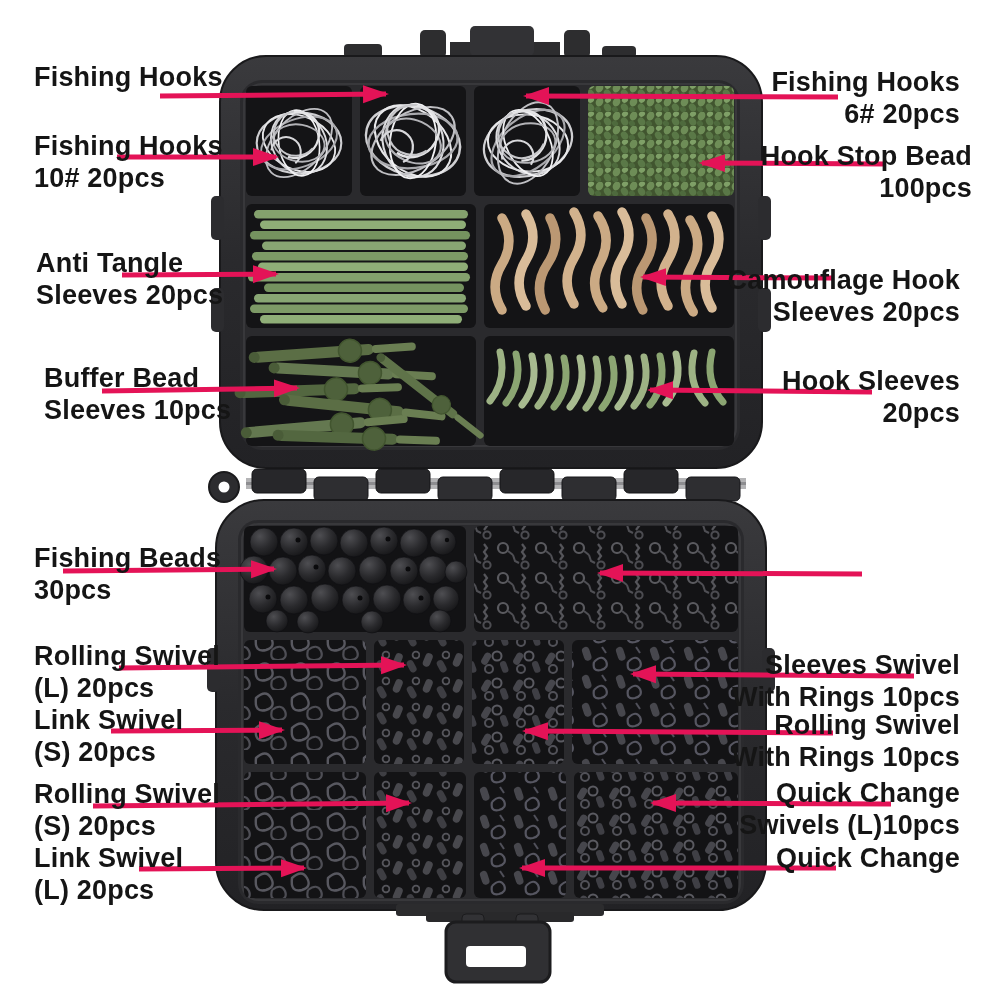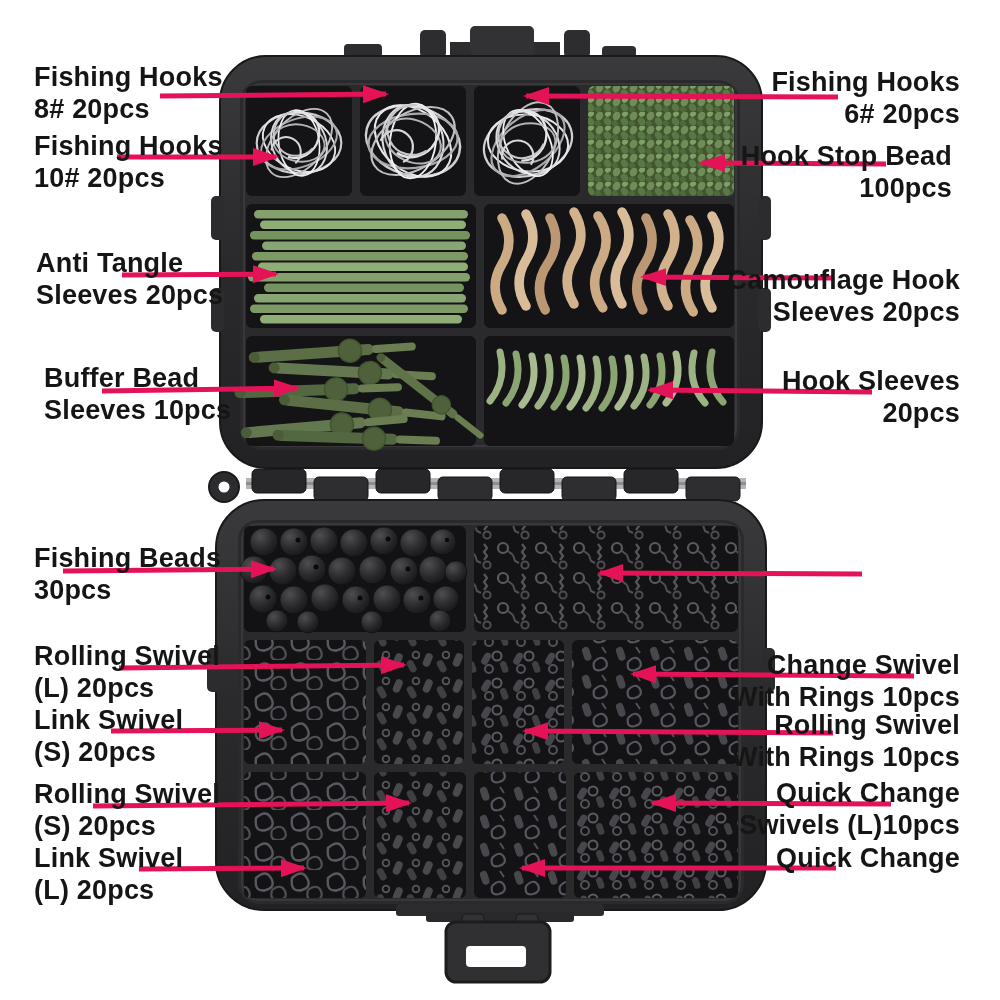--- a/index.html
+++ b/index.html
@@ -313,40 +313,39 @@
     <line x1="833" y1="733" x2="525" y2="731" marker-end="url(#ah)"></line>
     <line x1="93" y1="806" x2="409" y2="803" marker-end="url(#ah)"></line>
     <line x1="891" y1="804" x2="653" y2="803" marker-end="url(#ah)"></line>
     <line x1="139" y1="869" x2="304" y2="868" marker-end="url(#ah)"></line>
     <line x1="836" y1="868" x2="522" y2="868" marker-end="url(#ah)"></line>
   </g>
 </svg>
 
   <div class="callout left" style="left:34px;top:61px">
     <span class="cl">Fishing Hooks</span>
-    <span class="cl">8# 20pcs</span>
   </div>
   <div class="callout left" style="left:34px;top:130px">
     <span class="cl">Fishing Hooks</span>
     <span class="cl">10# 20pcs</span>
   </div>
   <div class="callout left" style="left:36px;top:247px">
     <span class="cl">Anti Tangle</span>
     <span class="cl">Sleeves 20pcs</span>
   </div>
   <div class="callout left" style="left:44px;top:362px">
     <span class="cl">Buffer Bead</span>
     <span class="cl">Sleeves 10pcs</span>
   </div>
 
   <div class="callout right" style="right:40px;top:66px">
     <span class="cl">Fishing Hooks</span>
     <span class="cl">6# 20pcs</span>
   </div>
-  <div class="callout right" style="right:48px;top:140px">
+  <div class="callout right" style="right:28px;top:140px">
     <span class="cl">Hook Stop Bead</span>
     <span class="cl">100pcs</span>
   </div>
   <div class="callout right" style="right:40px;top:264px">
     <span class="cl">Camouflage Hook</span>
     <span class="cl">Sleeves 20pcs</span>
   </div>
   <div class="callout right" style="right:40px;top:365px">
     <span class="cl">Hook Sleeves</span>
     <span class="cl">20pcs</span>
@@ -367,21 +366,21 @@
   <div class="callout left" style="left:34px;top:778px">
     <span class="cl">Rolling Swivel</span>
     <span class="cl">(S) 20pcs</span>
   </div>
   <div class="callout left" style="left:34px;top:842px">
     <span class="cl">Link Swivel</span>
     <span class="cl">(L) 20pcs</span>
   </div>
 
   <div class="callout right" style="right:40px;top:649px">
-    <span class="cl">Change Swivel</span>
+    <span class="cl">Sleeves Swivel</span>
     <span class="cl">With Rings 10pcs</span>
   </div>
   <div class="callout right" style="right:40px;top:709px">
     <span class="cl">Rolling Swivel</span>
     <span class="cl">With Rings 10pcs</span>
   </div>
   <div class="callout right" style="right:40px;top:777px">
     <span class="cl">Quick Change</span>
     <span class="cl">Swivels (L)10pcs</span>
   </div>

